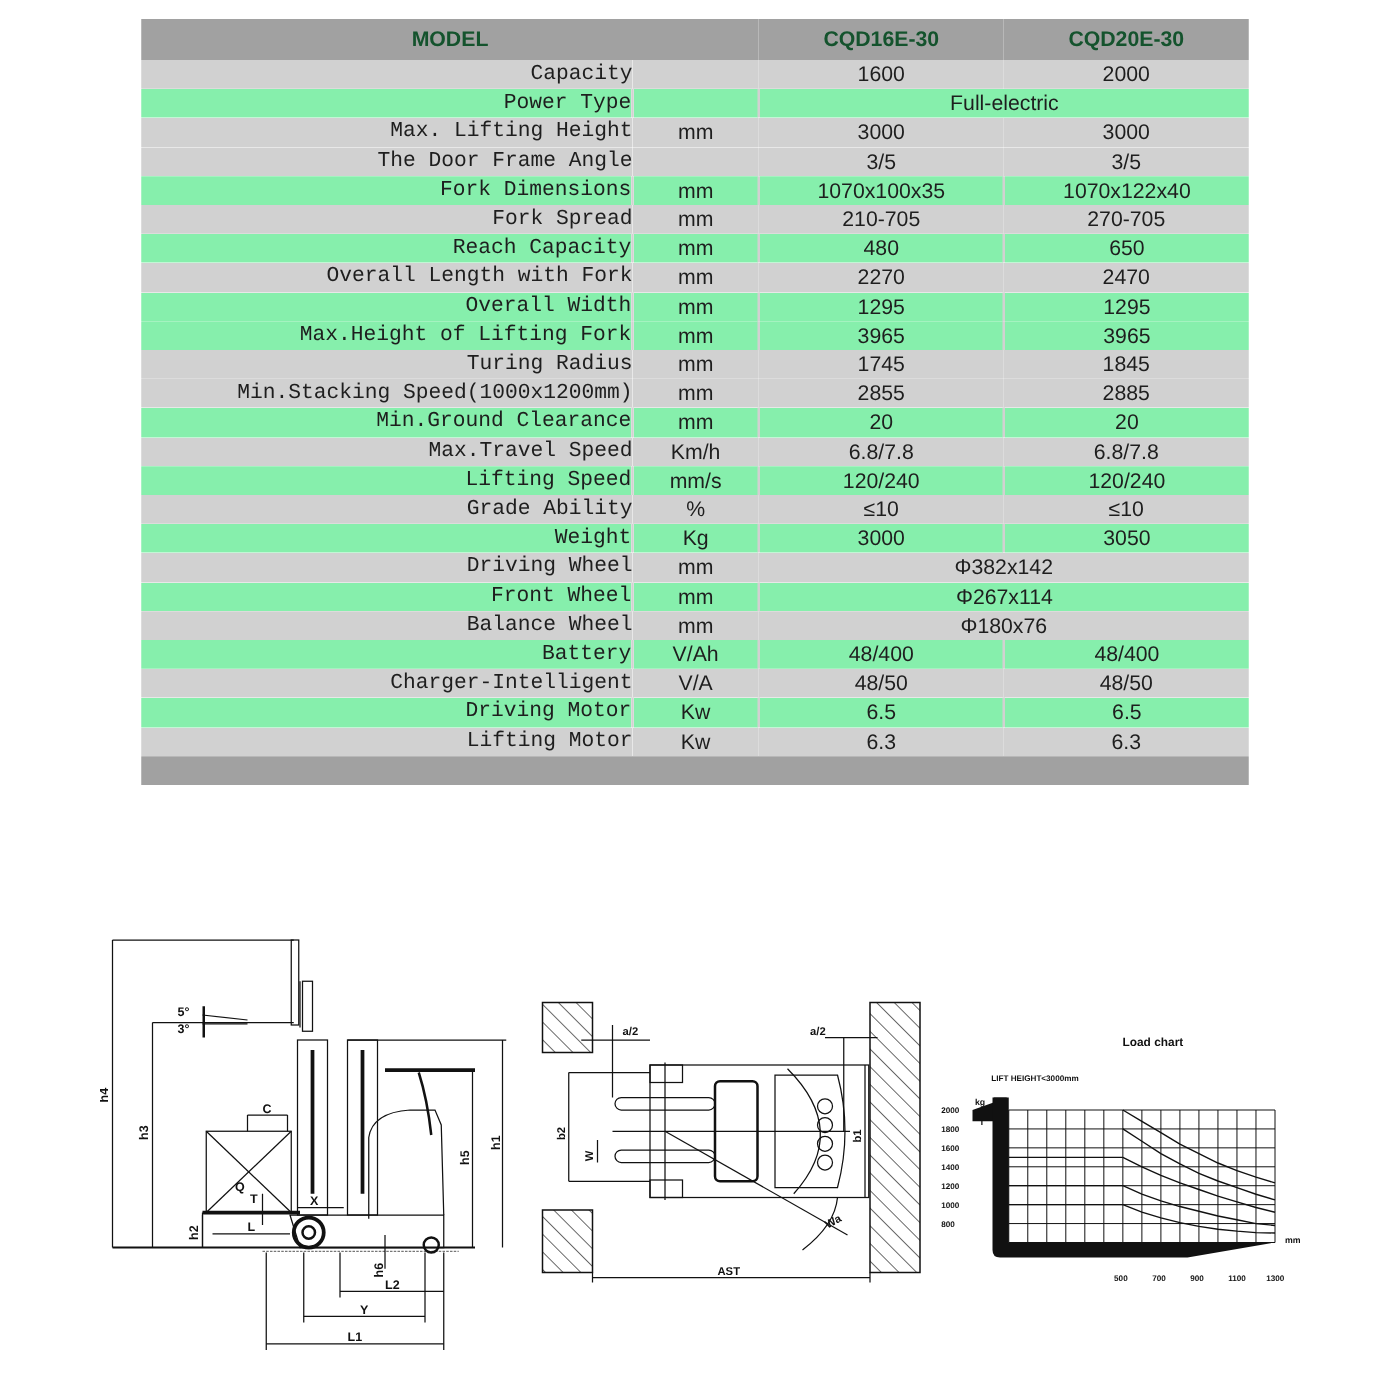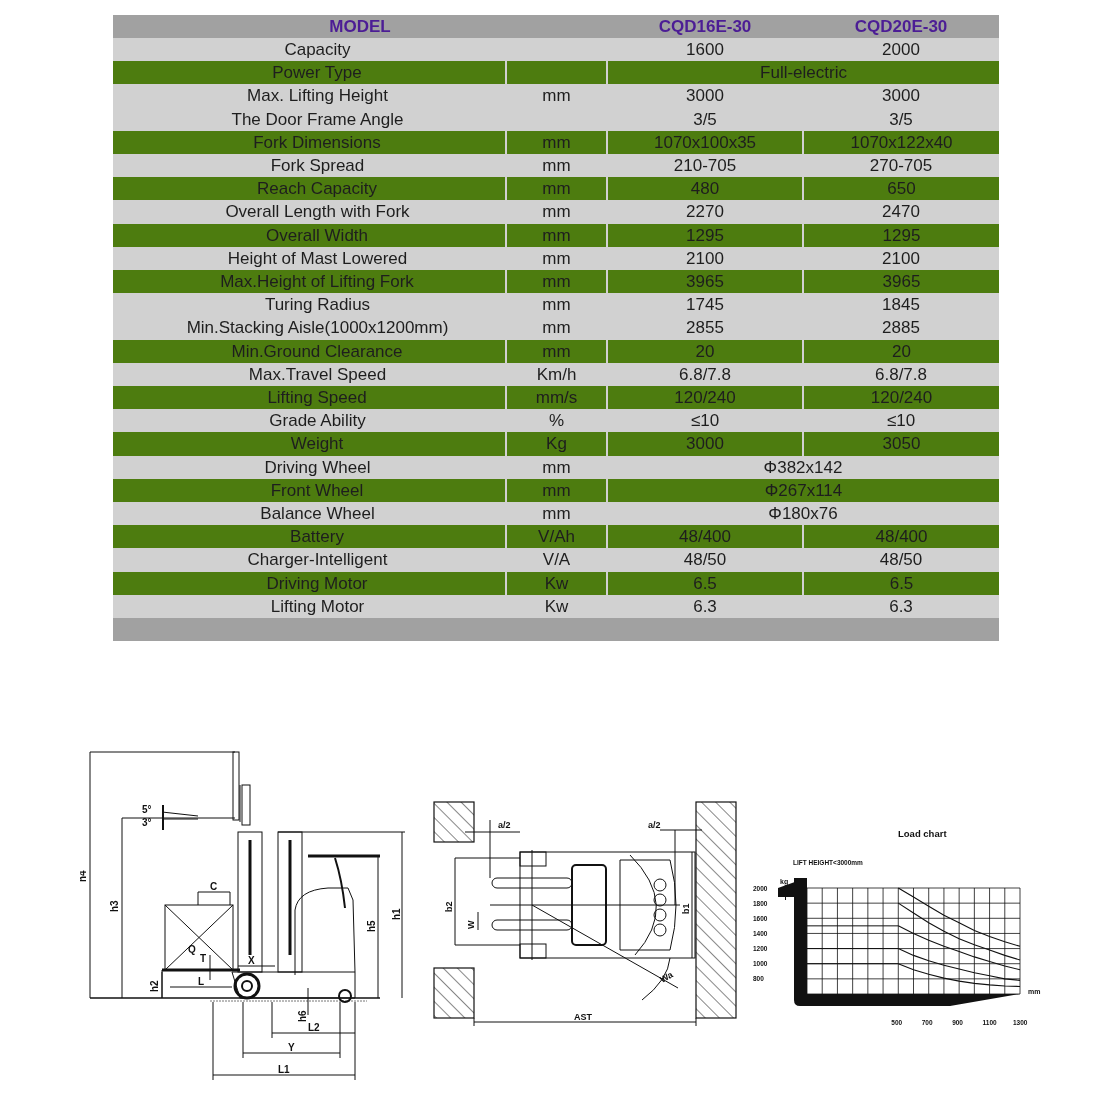--- a/index.html
+++ b/index.html
@@ -1,23 +1,23 @@
 <!DOCTYPE html>
 <html><head>
 <meta charset="utf-8">
 <style>
   html, body { margin:0; padding:0; background:#ffffff; }
   body { width:1116px; height:1114px; position:relative; overflow:hidden;
          font-family:"Liberation Sans", "DejaVu Sans", sans-serif; color:#1e1e1e; }
   #spec-table { position:absolute; left:113px; top:15px; width:886px; border-collapse:collapse; table-layout:fixed; }
   #spec-table td, #spec-table th { padding:0; height:23.2px; line-height:23.2px; font-size:17px; font-weight:normal; white-space:nowrap; overflow:hidden; }
-  #spec-table th { background:#a1a1a1; color:#4c1d95; font-weight:bold; font-size:17px; height:23px; line-height:23px; }
+  #spec-table th { background:#a1a1a1; color:#14532d; font-weight:bold; font-size:17px; height:33px; line-height:23px; }
   #spec-table tr.shade td { background:#d1d1d1; }
-  #spec-table tr.plain td { background:#4d7c0f; }
-  #spec-table td.name { text-align:center; padding-left:16px; }
+  #spec-table tr.plain td { background:#86efac; }
+  #spec-table td.name { text-align:right; padding-left:16px;font-family:Liberation Mono, monospace; }
   #spec-table td.unit, #spec-table td.v { text-align:center; }
   #spec-table tr.plain td.unit, #spec-table tr.plain td.v1 { border-left:2px solid #d1d1d1; }
   #spec-table tr.plain td.v2 { border-left:2px solid #d1d1d1; }
   #spec-table tr.footer td { background:#a1a1a1; height:23px; }
   .col-name { width:393px; } .col-unit { width:101px; } .col-v1 { width:196px; } .col-v2 { width:196px; }
   .drawing { position:absolute; }
   svg text { font-family:"Liberation Sans", "DejaVu Sans", sans-serif; }
 </style>
 </head>
 <body>
@@ -83,40 +83,34 @@
         <td class="unit">mm</td>
         <td class="v v1">2270</td>
         <td class="v v2">2470</td>
       </tr>
       <tr class="plain">
         <td class="name">Overall Width</td>
         <td class="unit">mm</td>
         <td class="v v1">1295</td>
         <td class="v v2">1295</td>
       </tr>
-      <tr class="shade">
-        <td class="name">Height of Mast Lowered</td>
-        <td class="unit">mm</td>
-        <td class="v v1">2100</td>
-        <td class="v v2">2100</td>
-      </tr>
       <tr class="plain">
         <td class="name">Max.Height of Lifting Fork</td>
         <td class="unit">mm</td>
         <td class="v v1">3965</td>
         <td class="v v2">3965</td>
       </tr>
       <tr class="shade">
         <td class="name">Turing Radius</td>
         <td class="unit">mm</td>
         <td class="v v1">1745</td>
         <td class="v v2">1845</td>
       </tr>
       <tr class="shade">
-        <td class="name">Min.Stacking Aisle(1000x1200mm)</td>
+        <td class="name">Min.Stacking Speed(1000x1200mm)</td>
         <td class="unit">mm</td>
         <td class="v v1">2855</td>
         <td class="v v2">2885</td>
       </tr>
       <tr class="plain">
         <td class="name">Min.Ground Clearance</td>
         <td class="unit">mm</td>
         <td class="v v1">20</td>
         <td class="v v2">20</td>
       </tr>

